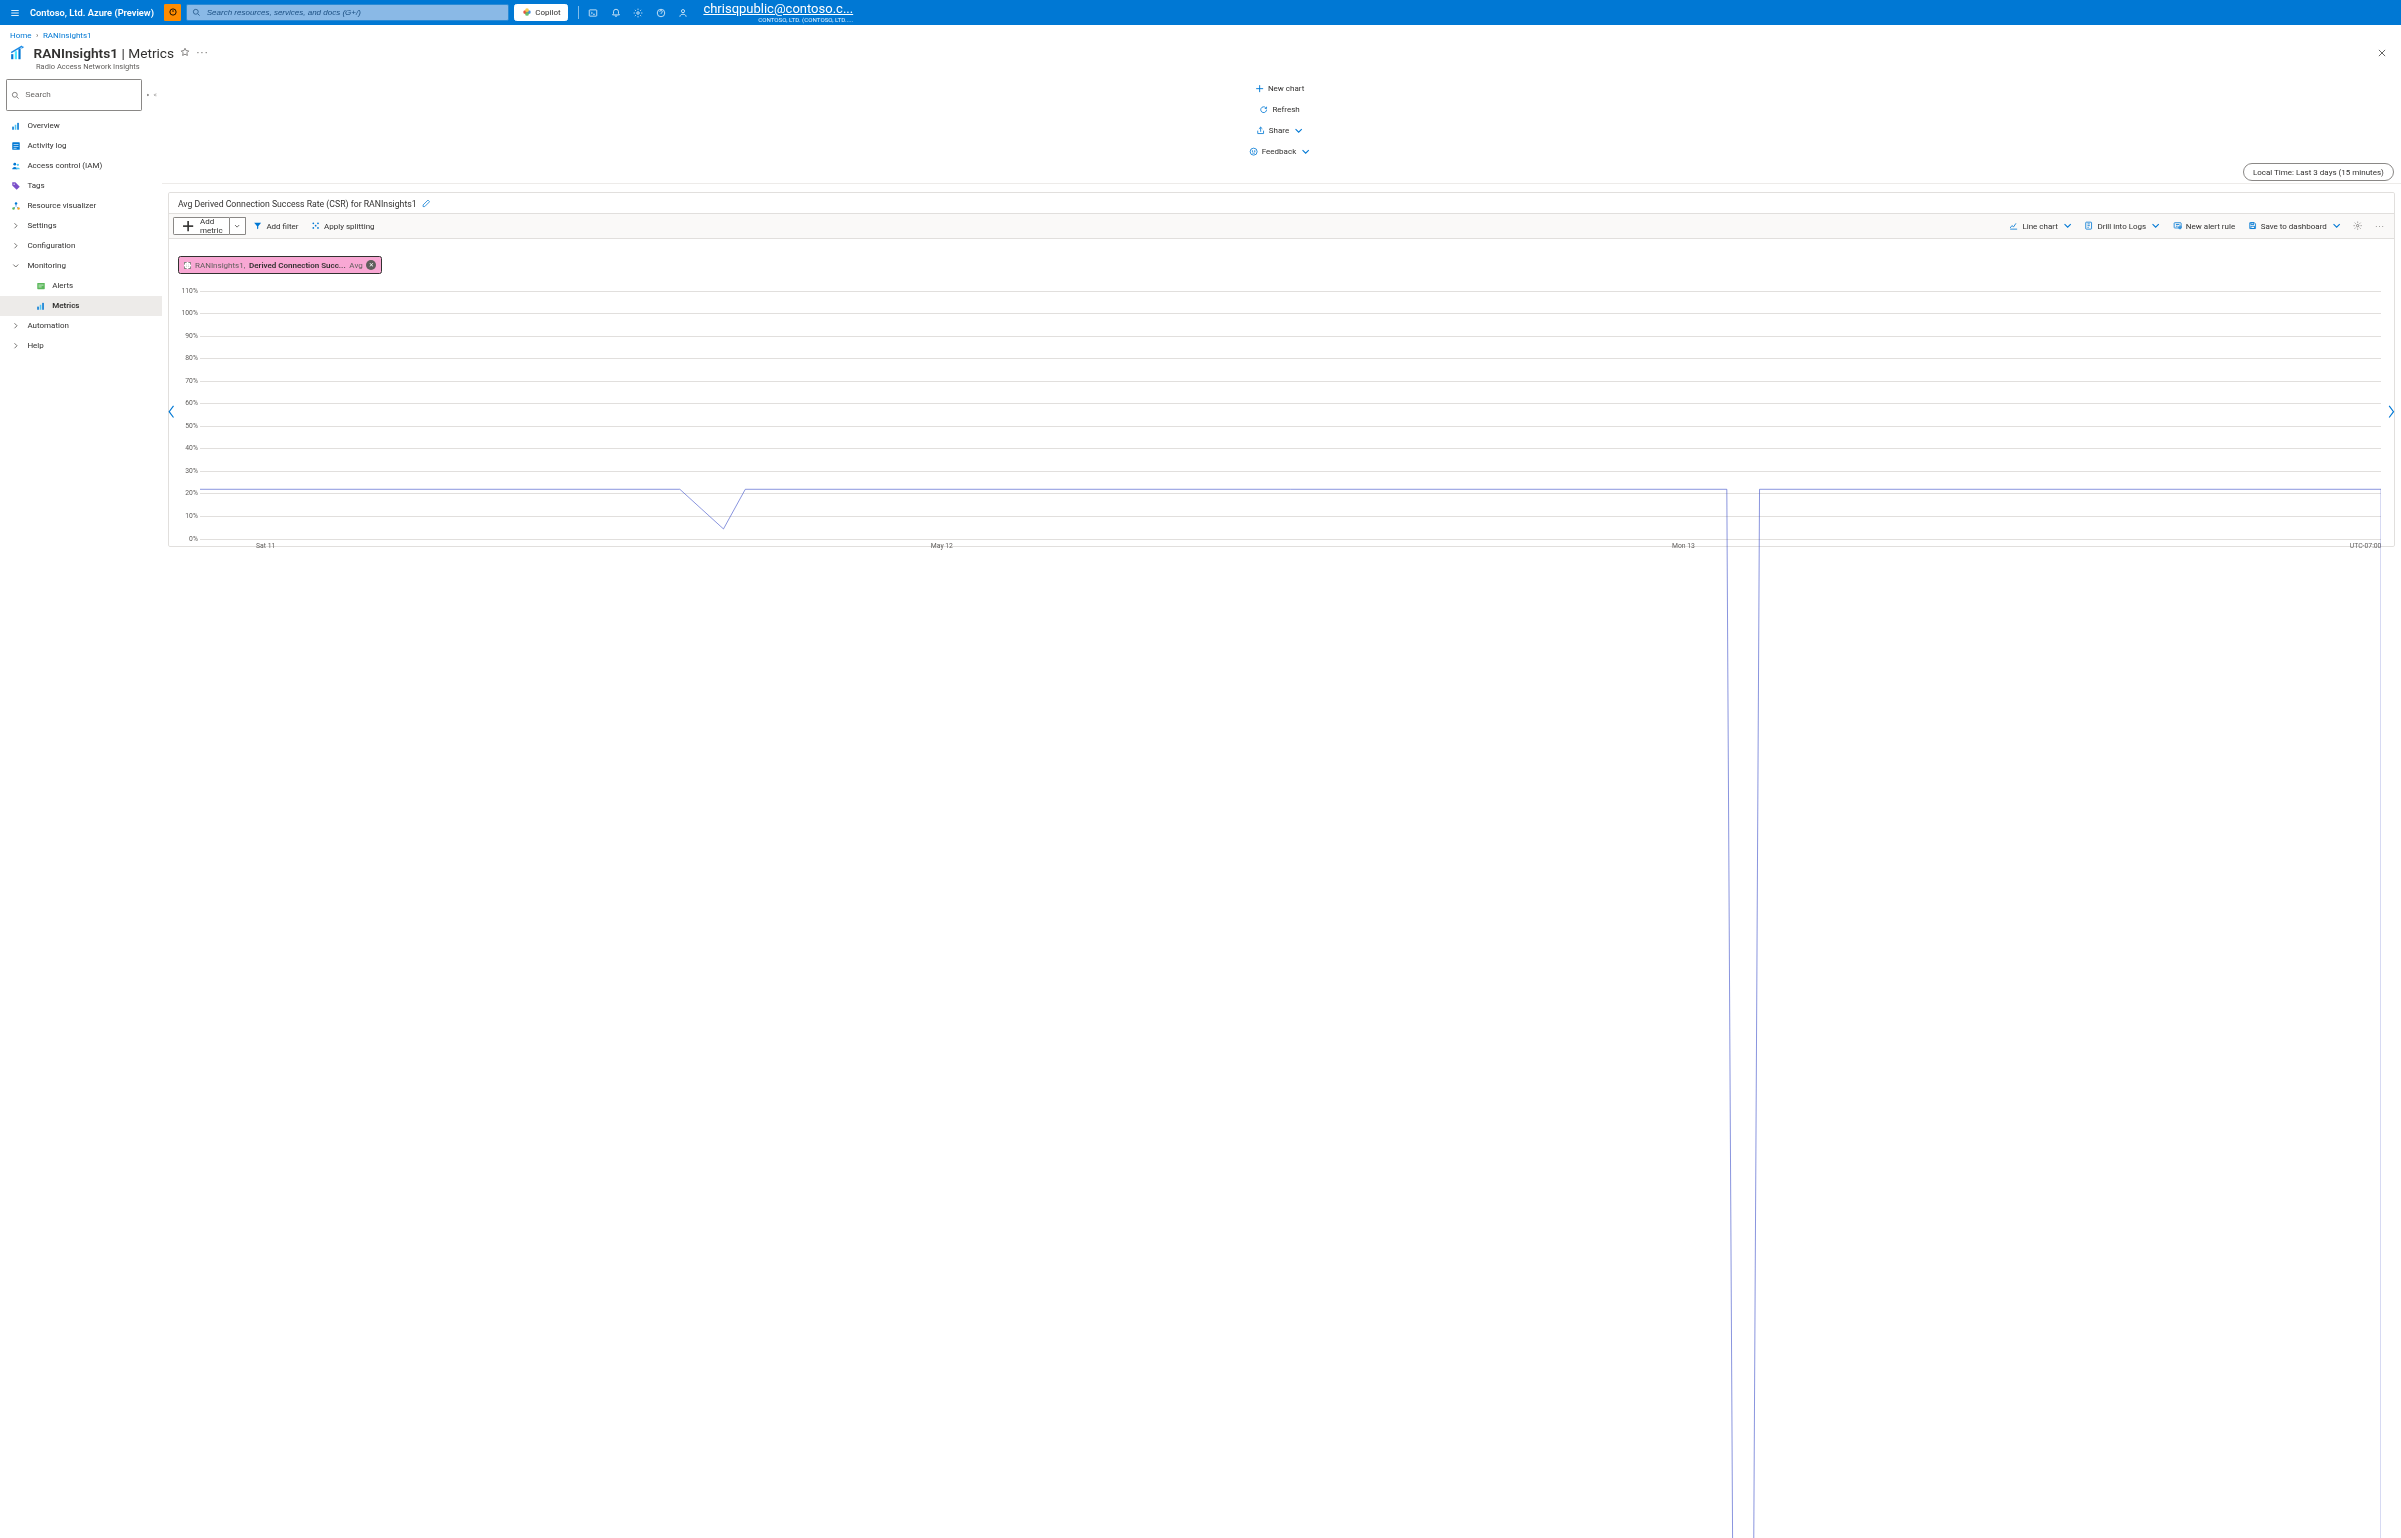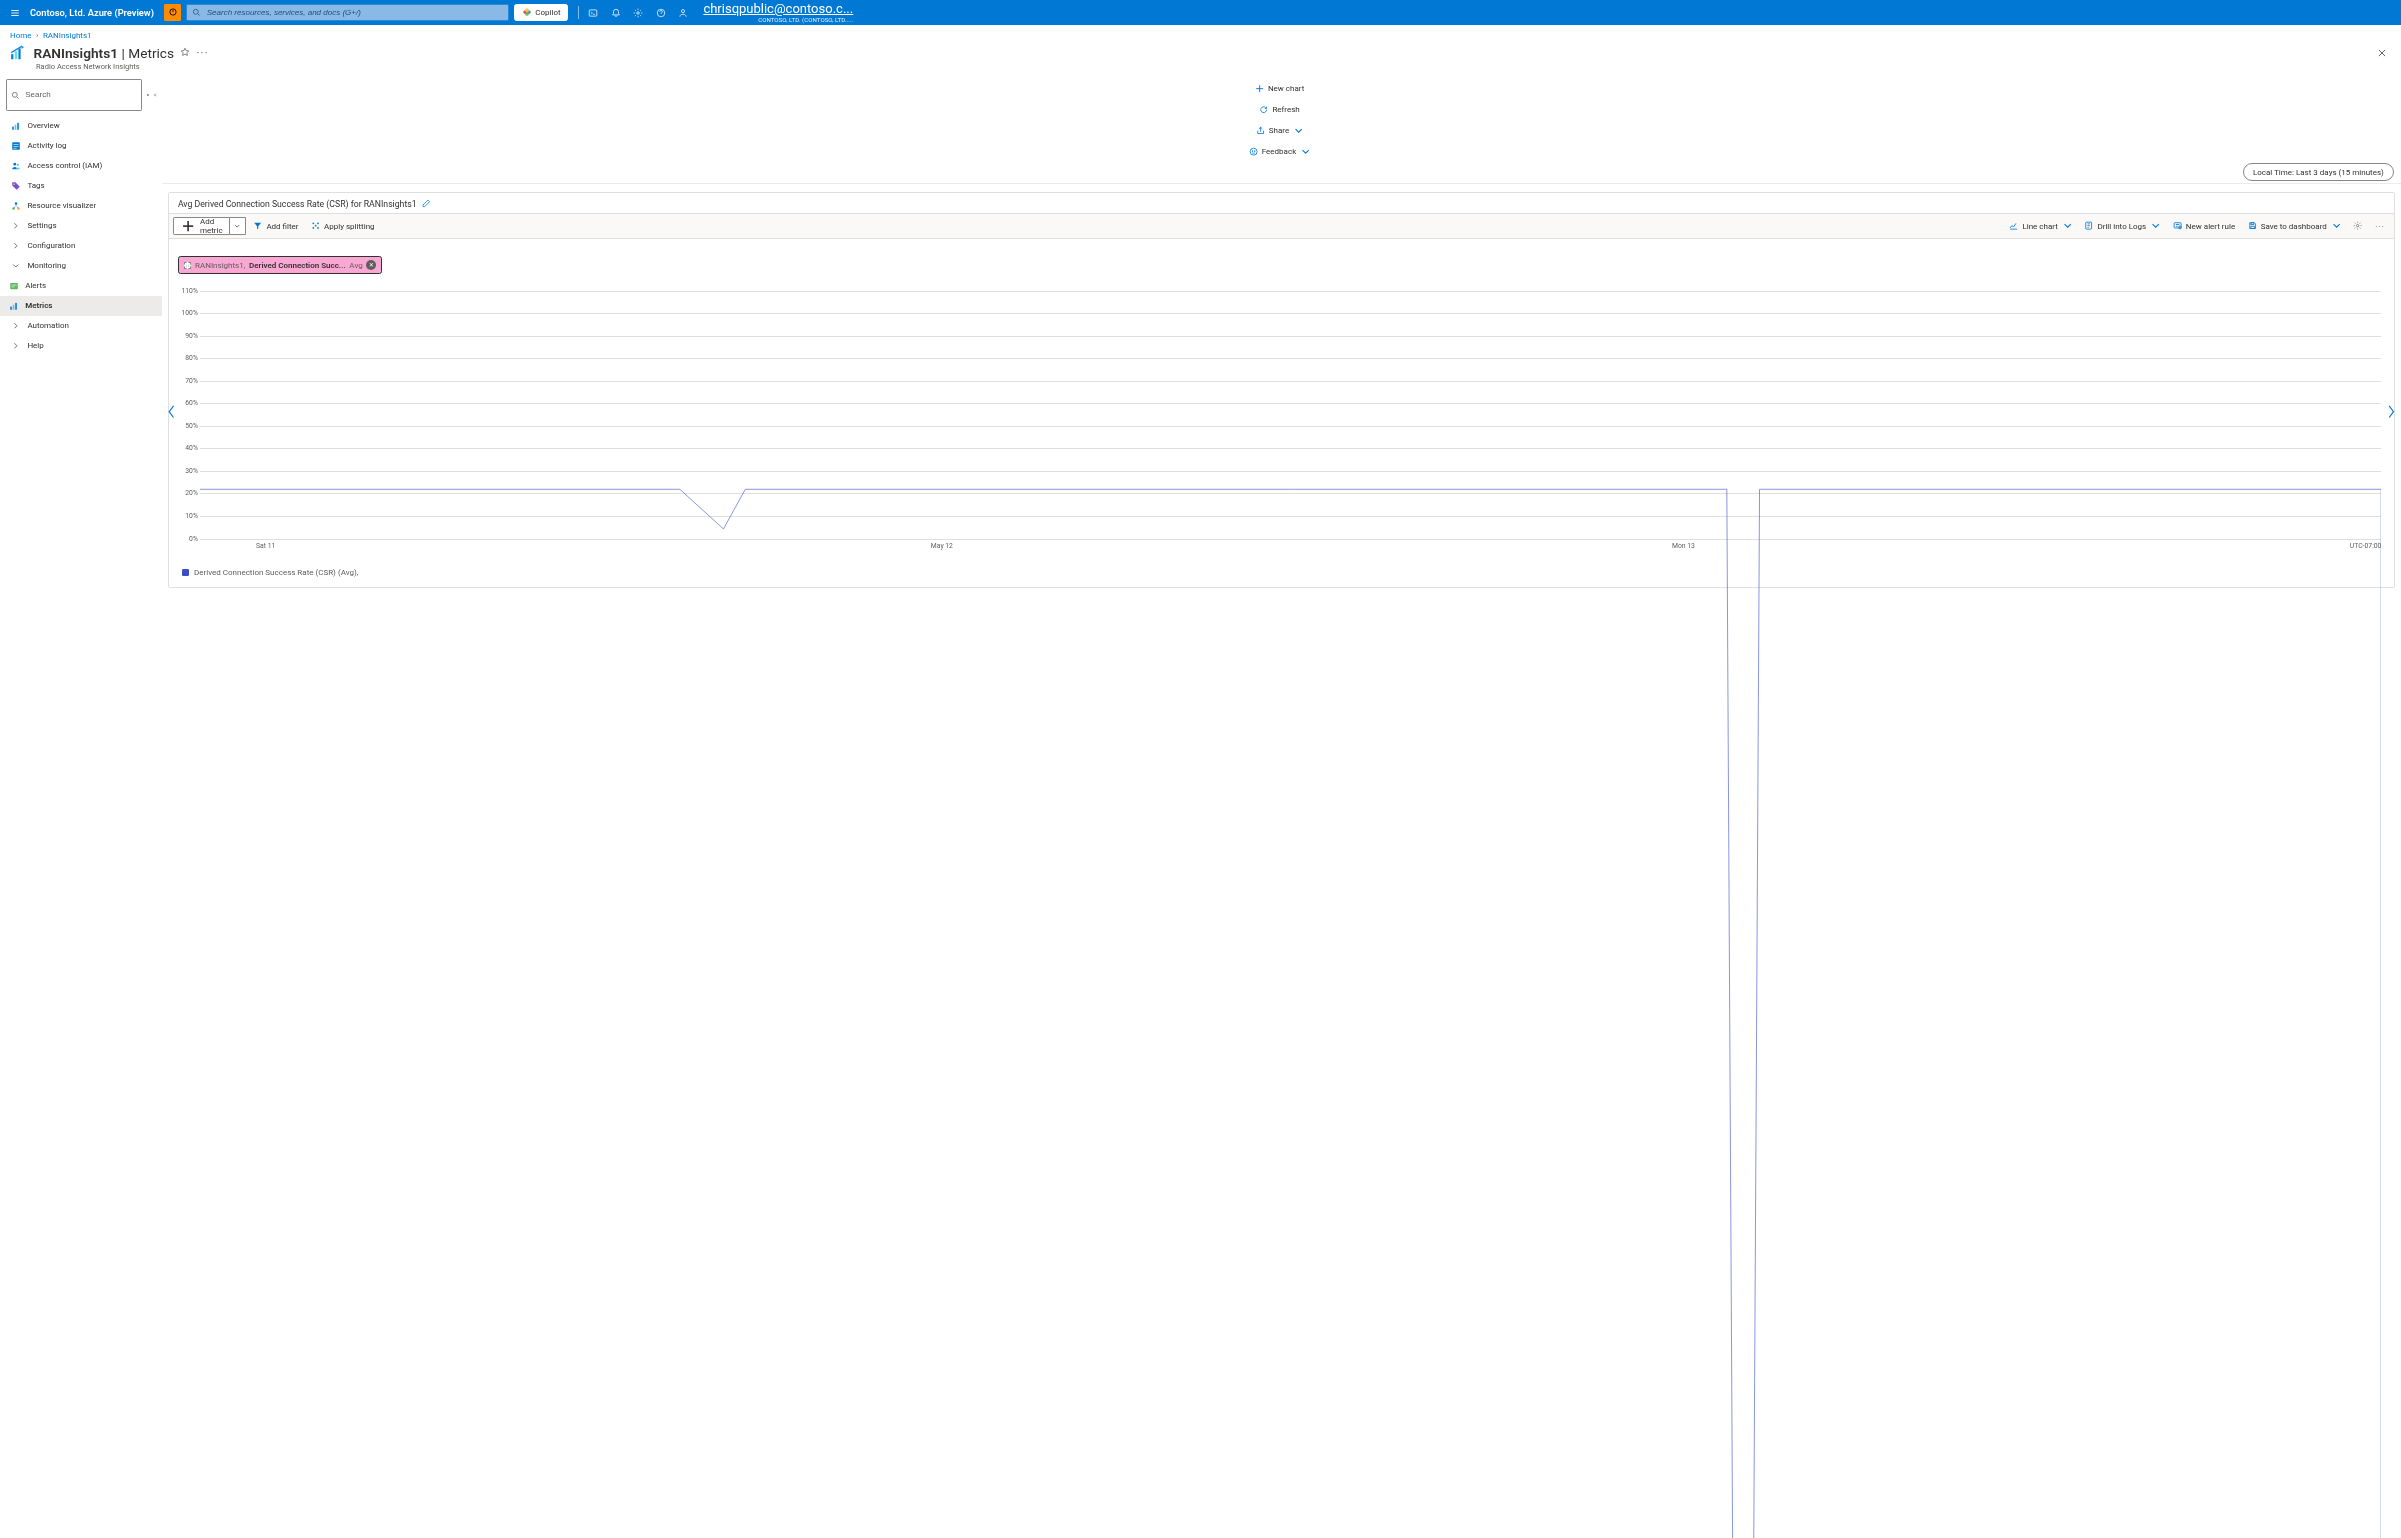--- a/index.html
+++ b/index.html
@@ -164,21 +164,21 @@
   }
   .nav-item {
     display:flex; align-items:center; gap:6.2px;
     height:20px; padding:0 7.5px 0 11.2px;
     cursor:pointer;
     font-size:8px;
     color:#323130;
   }
   .nav-item.selected { background:#edebe9; font-weight:600;}
   .nav-item .nicon{width:10px;height:10px;display:flex;align-items:center;justify-content:center;flex-shrink:0;}
-  .nav-item.sub { padding-left:9px;}
+  .nav-item.sub { padding-left:36px;}
   .nav-item .chev{ width:7.5px;height:7.5px;}
   .nav-item.header { font-weight:400; color:#323130;}
   .main {
     flex:1;
     display:flex; flex-direction:column;
     min-width:0;
     position:relative;
   }
   .toolbar {
     display:flex; align-items:center; gap:2.5px;
@@ -755,21 +755,17 @@
               <div class="x-tick" style="left: 3%;">Sat 11</div>
               <div class="x-tick" style="left: 34%;">May 12</div>
               <div class="x-tick" style="left: 68%;">Mon 13</div>
               <div class="x-tick rightlab">UTC-07:00</div>
               <svg class="data-line" viewBox="0 0 100 100" preserveAspectRatio="none">
                 <polyline points="0,9.090909090909093 22,9.090909090909093 23,9.999999999999998 24,10.909090909090914 25,9.090909090909093 50,9.090909090909093 70,9.090909090909093 70.5,100 71,100 71.5,9.090909090909093 100,9.090909090909093 100,100" fill="none" stroke="#3b4ec7" stroke-width="0.6" vector-effect="non-scaling-stroke"></polyline>
               </svg>
             </div>
         </div>
 
-        <div class="legend-row">
-          <div class="legend-swatch"></div>
-          <span>Derived Connection Success Rate (CSR) (Avg),</span>
-        </div>
       </div>
     </div>
   </div>
 </div>
 
 
 </body></html>

